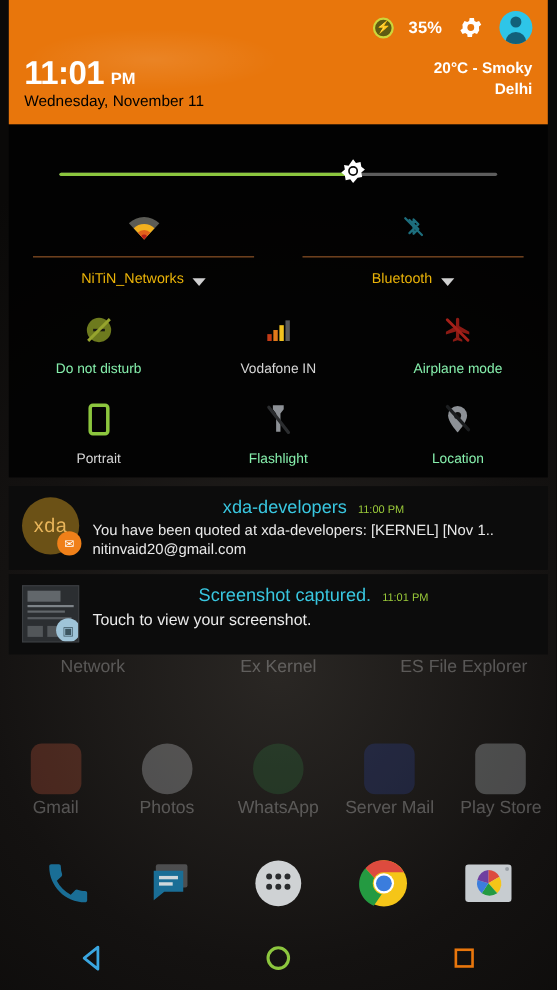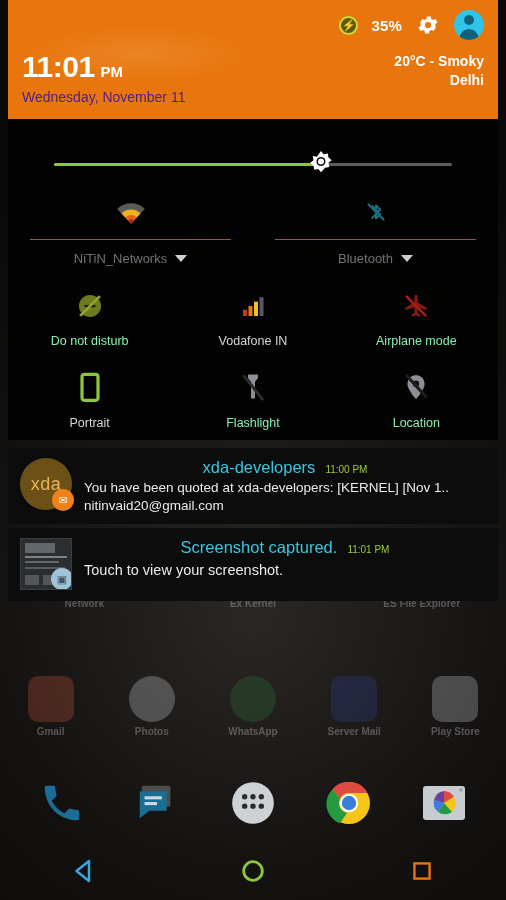--- a/index.html
+++ b/index.html
@@ -14,21 +14,21 @@
   
   #wallpaper{
     position:absolute; inset:0;
     background:
       radial-gradient(circle at 50% 68%, #2a2724 0%, #141211 40%, #0a0908 75%),
       #0b0a09;
   }
   .bg-row{ position:absolute; left:0; right:0; display:flex; }
   .bg-app{ flex:1; display:flex; flex-direction:column; align-items:center; gap:4px; }
   .bg-ico{ width:46px; height:46px; border-radius:10px; opacity:.55; }
-  .bg-lbl{ font-size:10px; color:#cfcfcf; opacity:.34; white-space:nowrap;font-weight:bold; }
+  .bg-lbl{ font-size:16px; color:#cfcfcf; opacity:.34; white-space:nowrap; }
 
   
   #shade{
     position:absolute; left:8px; top:0; width:490px;
   }
   #header{
     background:#e8760c;
     padding:8px 14px 14px 14px;
     position:relative;
     overflow:hidden;
@@ -67,42 +67,42 @@
     width:10px;height:10px;border-radius:50%;background:#12607a;
   }
   .avatar .body{
     position:absolute;bottom:0;left:50%;transform:translateX(-50%);
     width:19px;height:11px;border-radius:10px 10px 0 0;background:#12607a;
   }
   #headermain{ display:flex; justify-content:space-between; align-items:flex-start; margin-top:10px;}
   .clock{ display:flex; align-items:baseline; gap:6px; }
   .clock-time{ font-size:30px; font-weight:bold; color:#fff; line-height:1; letter-spacing:-.5px;}
   .clock-ampm{ font-size:15px; font-weight:bold; color:#fff; }
-  .clock-date{ font-size:14px; color:#4c1d95; margin-top:7px; }
+  .clock-date{ font-size:14px; color:#000000; margin-top:1px; }
   .weather{ text-align:right; color:#fff; font-size:14px; font-weight:bold; line-height:1.35; max-width:140px;}
 
   
   #qs{
     background:rgba(2,2,2,.93);
     padding:14px 0 10px 0;
   }
   .brightness{ padding:16px 46px 18px 46px; position:relative; height:54px;}
   .track{ position:absolute; left:46px; right:46px; top:30px; height:3px; background:#5d5d5d; border-radius:2px;}
   .fill{ position:absolute; left:46px; top:30px; height:3px; background:#8cc63e; border-radius:2px;}
   .thumb{
     position:absolute; top:31px; width:30px;height:30px; transform:translate(-50%,-50%);
   }
 
   .toggle-row{ display:flex; padding:4px 0 0 0; }
   .dual{ flex:1; display:flex; flex-direction:column; align-items:center; padding:0 22px;}
   .dual .icon{ height:42px; display:flex; align-items:center; justify-content:center;}
   .dual .divider{ width:100%; height:1px; background:#9b5b2a; margin:6px 0 0 0;}
   .dual .lbl{
-    display:flex; align-items:center; gap:8px;
-    font-size:13px; color:#737373; margin-top:11px;
+    display:flex; align-items:flex-end; gap:8px;
+    font-size:13px; color:#eab308; margin-top:11px;
   }
   .caret{ width:0;height:0;border-left:6px solid transparent;border-right:6px solid transparent;border-top:7px solid #d0d0d0;}
 
   .tile-row{ display:flex; margin-top:22px; }
   .tile{ flex:1; display:flex; flex-direction:column; align-items:center; gap:10px;}
   .tile .icon{ height:36px; display:flex; align-items:center; justify-content:center;}
   .tile .lbl{ font-size:12.5px; color:#d6d6d6; }
   .tile.dim .lbl{ color:#86efac; }
 
   

